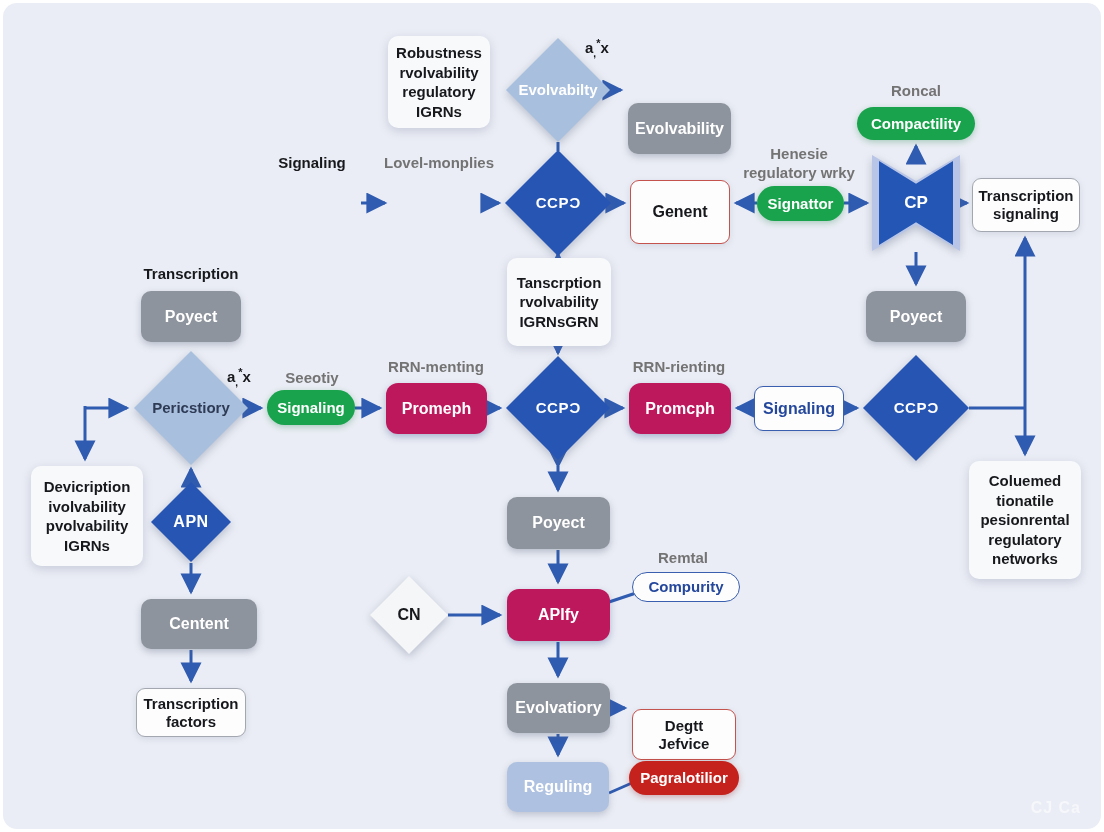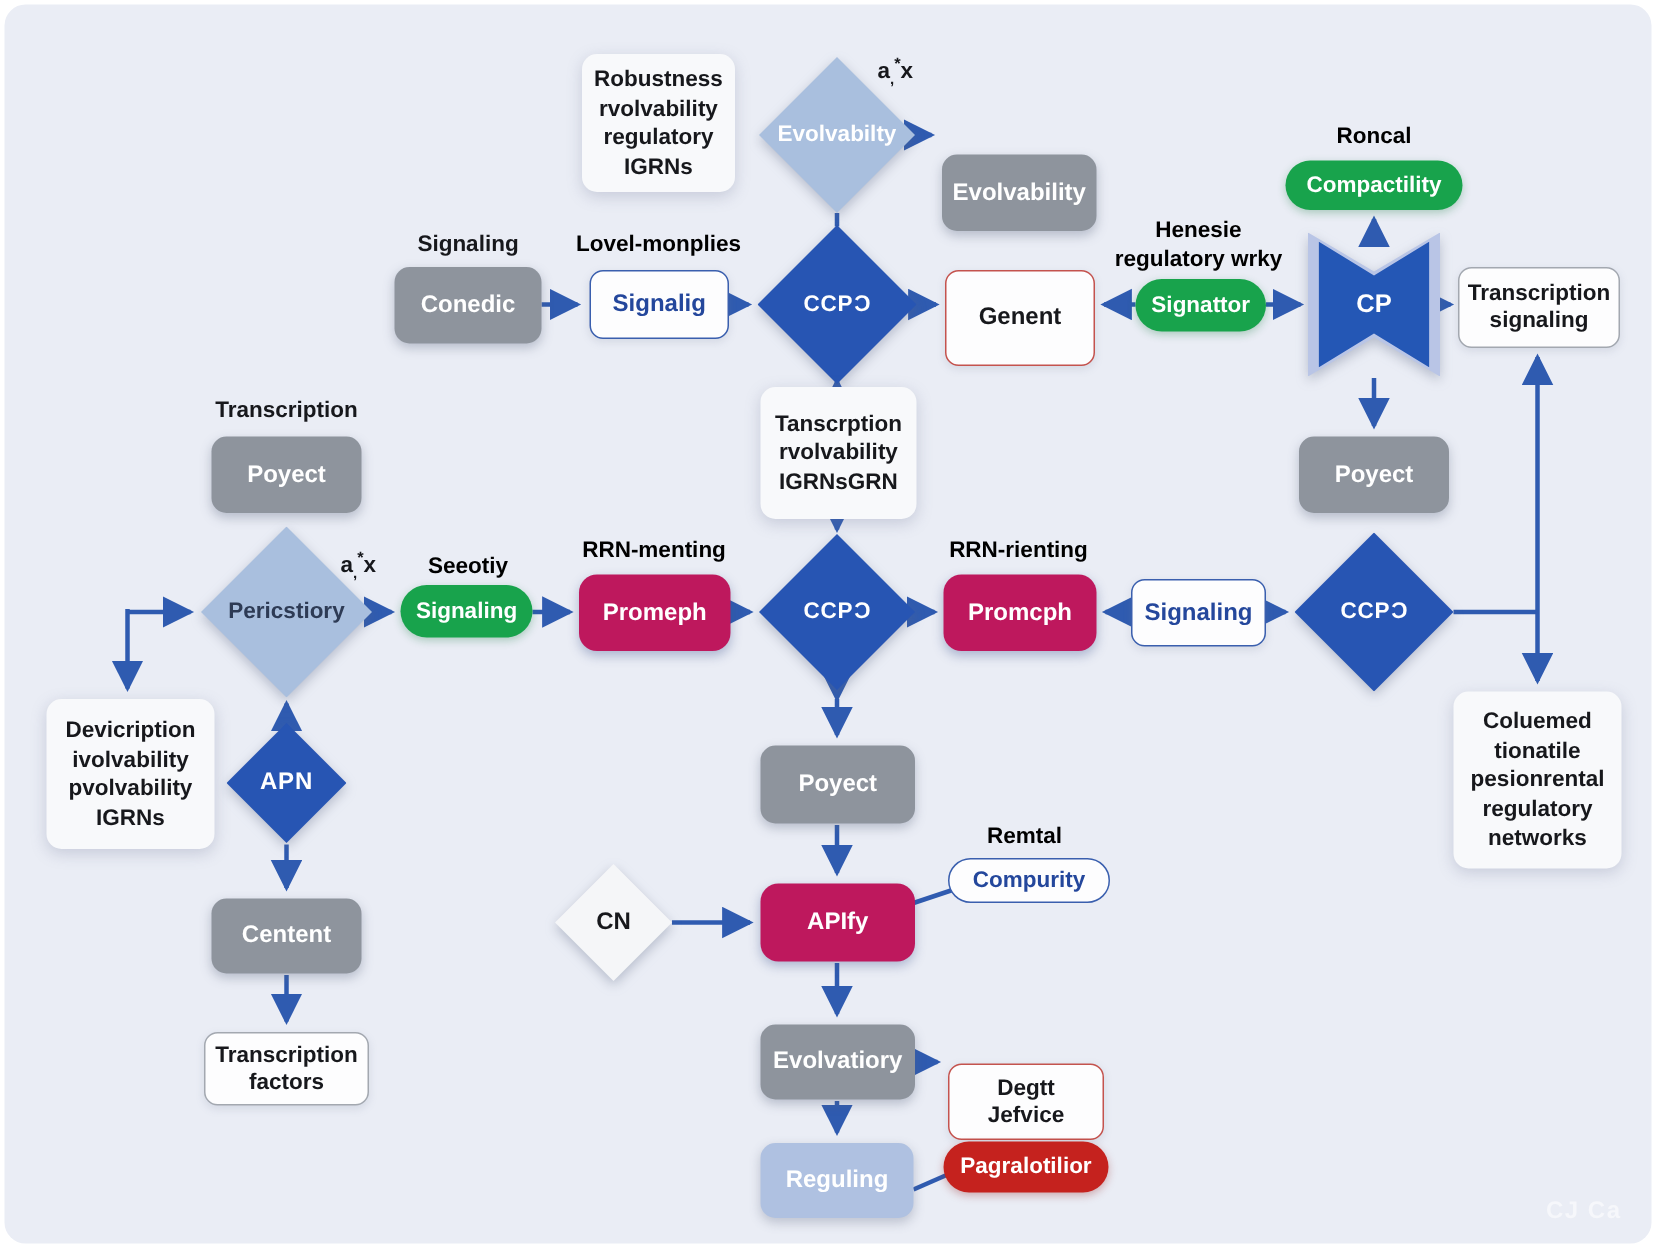--- a/index.html
+++ b/index.html
@@ -42,21 +42,21 @@
   .d-white{background:#f5f6f8;color:#17181c;}
   .shape-wrap{position:absolute;filter:drop-shadow(0 3px 4px rgba(90,100,130,.35));}
   .cp-outer{position:absolute;inset:0;background:#b9c5e6;
     clip-path:polygon(0 0,50% 27%,100% 0,100% 100%,50% 73%,0 100%);}
   .cp-inner{position:absolute;inset:6px 7px;background:#2457b5;color:#fff;
     clip-path:polygon(0 0,50% 27%,100% 0,100% 100%,50% 73%,0 100%);
     display:flex;align-items:center;justify-content:center;font-weight:700;font-size:17px;}
   .lbl{position:absolute;transform:translateX(-50%);text-align:center;
     font-weight:600;font-size:15px;white-space:pre-line;line-height:1.25;}
   .lbl-dark{color:#17181c;}
-  .lbl-navy{color:#000000;}
+  .lbl-navy{color:#737373;}
   .formula{position:absolute;font-weight:700;color:#17181c;font-size:15px;}
   .formula sub{font-size:10px;} .formula sup{font-size:11px;}
   .rc{display:inline-block;transform:scaleX(-1);}
   svg.arrows{position:absolute;left:0;top:0;pointer-events:none;}
   .watermark{position:absolute;right:20px;bottom:12px;color:rgba(255,255,255,.55);
     font-size:16px;font-weight:700;letter-spacing:1px;}
 </style>
 </head>
 <body>
 
@@ -122,22 +122,20 @@
 
   <div class="node note" style="left:385px;top:33px;width:102px;height:92px;">Robustness
 rvolvability
 regulatory
 IGRNs</div>
   <div class="shape-wrap" style="left:503px;top:35px;width:104px;height:104px;">
     <div class="node diamond d-light" style="inset:0;font-size:15px;">Evolvabilty</div>
   </div>
   <div class="node gray" style="left:625px;top:61px;width:103px;height:51px;margin-top:39px;">Evolvability</div>
 
-  <div class="node gray" style="left:260px;top:175px;width:98px;height:51px;">Conedic</div>
-  <div class="node obox b-blue" style="left:390px;top:177px;width:93px;height:46px;">Signalig</div>
   <div class="shape-wrap" style="left:502px;top:147px;width:106px;height:106px;">
     <div class="node diamond d-blue" style="inset:0;"><span><span>CCP</span><span class="rc">C</span></span></div>
   </div>
   <div class="node obox b-red" style="left:627px;top:177px;width:100px;height:64px;">Genent</div>
   <div class="node pill pill-green" style="left:754px;top:183px;width:87px;height:35px;">Signattor</div>
   <div class="node pill pill-green" style="left:854px;top:104px;width:118px;height:33px;">Compactility</div>
   <div class="shape-wrap" style="left:869px;top:152px;width:88px;height:96px;">
     <div class="cp-outer"></div>
     <div class="cp-inner">CP</div>
   </div>
@@ -169,21 +167,21 @@
 regulatory
 networks</div>
 
   <div class="node note" style="left:28px;top:463px;width:112px;height:100px;">Devicription
 ivolvability
 pvolvability
 IGRNs</div>
   <div class="shape-wrap" style="left:148px;top:479px;width:80px;height:80px;">
     <div class="node diamond d-blue" style="inset:0;font-size:16px;">APN</div>
   </div>
-  <div class="node gray" style="left:138px;top:596px;width:100px;height:50px;">Centent</div>
+  <div class="node gray" style="left:138px;top:596px;width:116px;height:50px;">Centent</div>
   <div class="node obox b-gray" style="left:133px;top:685px;width:110px;height:49px;font-size:15px;">Transcription
 factors</div>
 
   <div class="node gray" style="left:504px;top:494px;width:103px;height:52px;">Poyect</div>
   <div class="shape-wrap" style="left:367px;top:573px;width:78px;height:78px;">
     <div class="node diamond d-white" style="inset:0;font-size:16px;">CN</div>
   </div>
   <div class="node bluebox" style="left:504px;top:586px;width:103px;height:52px;">APIfy</div>
   <div class="node pill pill-outline" style="left:629px;top:569px;width:108px;height:30px;">Compurity</div>
   <div class="node gray" style="left:504px;top:680px;width:103px;height:50px;">Evolvatiory</div>

